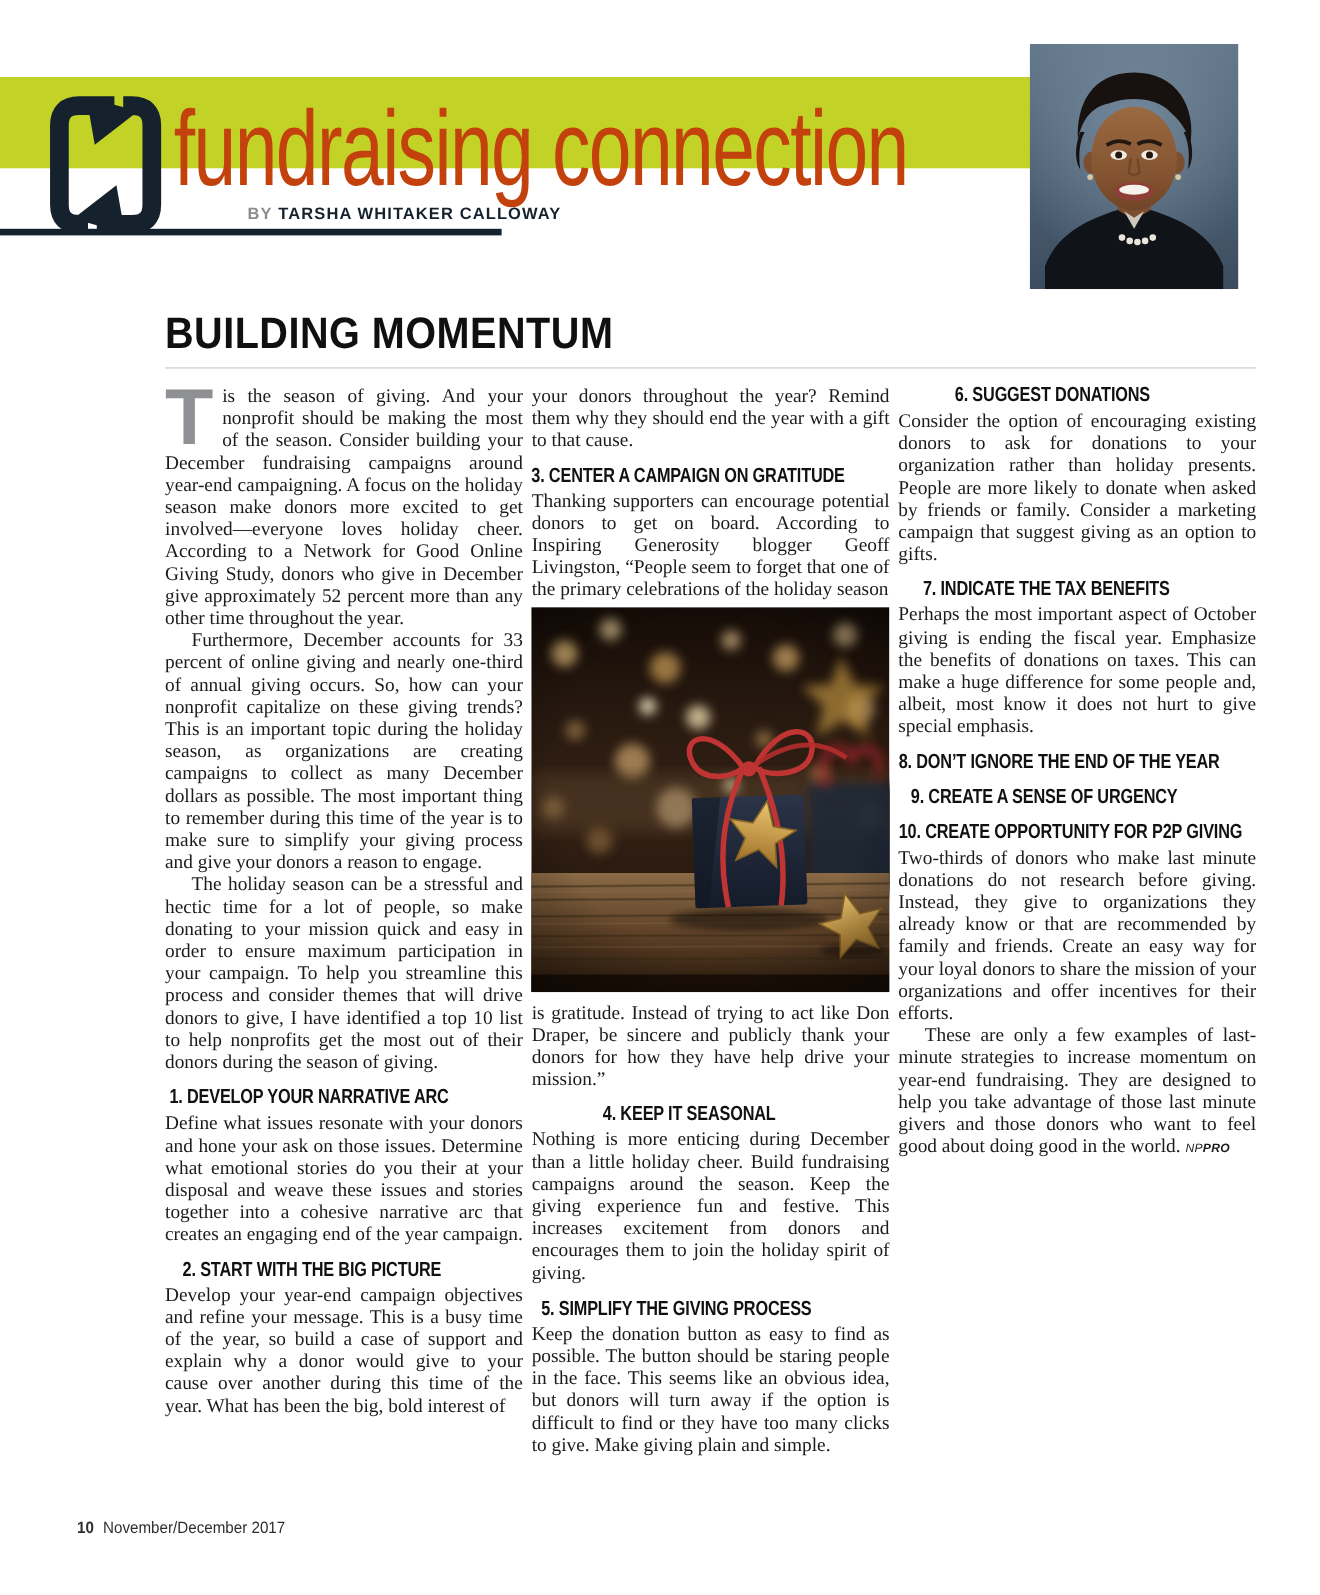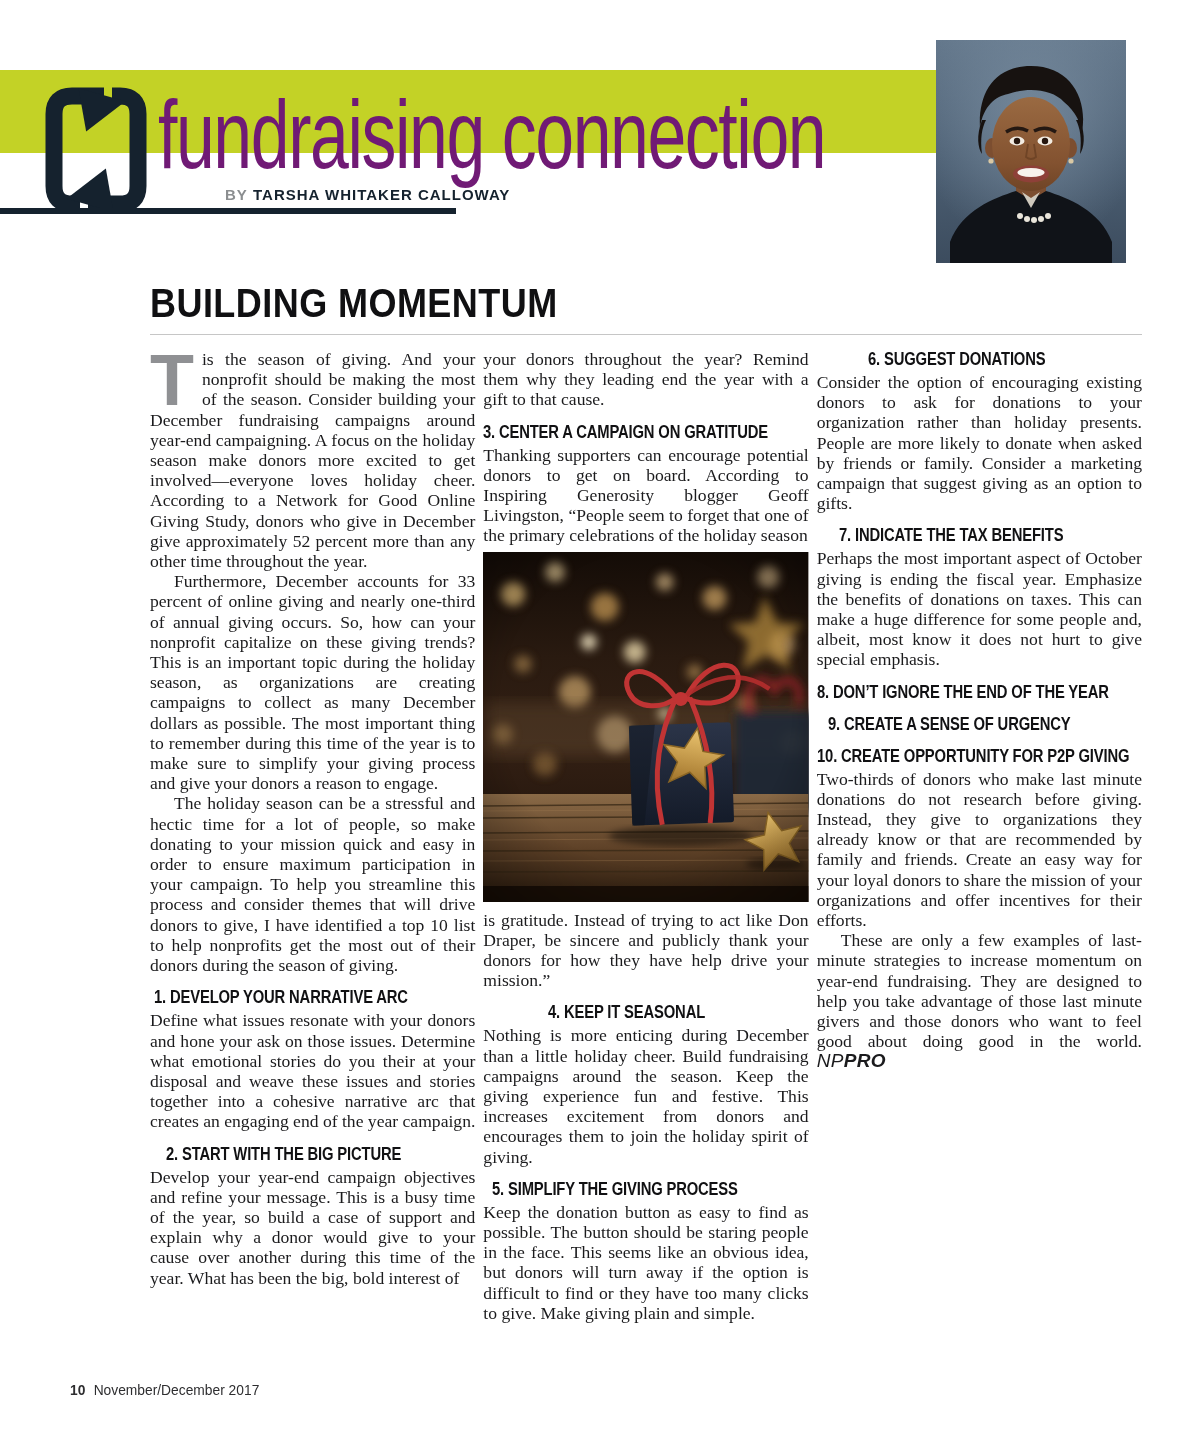--- a/index.html
+++ b/index.html
@@ -2,21 +2,21 @@
 <html><head>
 <meta charset="utf-8">
 <style>
   html,body{margin:0;padding:0;background:#e9e9e9;}
   .page{position:relative;width:1200px;height:1450px;background:#ffffff;overflow:hidden;
         font-family:"Liberation Serif", serif;color:#1b1b1d;}
   
   .band{position:absolute;left:0;top:70px;width:938px;height:83px;background:#c3d226;}
   .logo{position:absolute;left:44px;top:84px;width:104px;height:132px;}
   .mast-title{position:absolute;left:158px;top:76px;width:900px;height:130px;
-              font-family:"Liberation Sans",sans-serif;font-weight:400;color:#701a75;
+              font-family:"Liberation Sans",sans-serif;font-weight:400;color:#c2410c;
               font-size:97px;line-height:118px;white-space:nowrap;}
   .mast-title .tc{display:inline-block;transform:scaleX(.72);transform-origin:0 50%;letter-spacing:-2px;}
   .byline{position:absolute;left:209px;top:186px;font-family:"Liberation Sans",sans-serif;
           font-size:15px;letter-spacing:1px;white-space:nowrap;}
   .byline .by{color:#8b8e90;font-weight:700;margin-left:16px;}
   .byline .nm{color:#15222e;font-weight:700;}
   .mast-rule{position:absolute;left:0;top:208px;width:456px;height:6px;background:#15222e;}
   .author-photo{position:absolute;left:936px;top:40px;width:190px;height:223px;overflow:hidden;}
   
   .article{position:absolute;left:150px;top:283px;width:992px;}
@@ -32,21 +32,21 @@
   .col{flex:1 1 0;min-width:0;}
   .col p{margin:0;font-size:17.6px;line-height:20.2px;text-align:justify;}
   .col p.indent{text-indent:24px;}
   .col h3{margin:12px 0 3px 0;font-family:"Liberation Sans",sans-serif;font-weight:700;
           color:#111113;font-size:18.5px;line-height:20px;white-space:nowrap;text-align:center;}
   .col h3 .hc{display:inline-block;transform:scaleX(.8);transform-origin:0 50%;letter-spacing:-.2px;}
   .dropcap{float:left;font-family:"Liberation Sans",sans-serif;font-weight:700;color:#8f9093;
            font-size:72px;line-height:56px;padding:3px 8px 0 0;}
   .photo{margin:6px 0 8px 0;width:100%;height:350px;}
   .photo svg{display:block;width:100%;height:100%;}
-  .endtag{font-family:"Liberation Sans",sans-serif;font-style:italic;font-size:19px;letter-spacing:.3px;}
+  .endtag{font-family:"Liberation Sans",sans-serif;font-style:italic;font-size:11px;letter-spacing:.3px;}
   .endtag .pro{font-weight:700;}
   
   .footer{position:absolute;left:70px;top:1381px;font-family:"Liberation Sans",sans-serif;
           color:#2e2e30;font-size:15px;white-space:nowrap;}
   .footer .hc{display:inline-block;transform:scaleX(.92);transform-origin:0 50%;}
   .footer .pn{font-weight:700;margin-right:9px;}
 </style>
 </head>
 <body>
 
@@ -142,21 +142,21 @@
         <p><span class="dropcap">T</span><span>is the season of giving. And your nonprofit should be making the most of the season. Consider building your December fundraising campaigns around year-end campaigning. A focus on the holiday season make donors more excited to get involved—everyone loves holiday cheer. According to a Network for Good Online Giving Study, donors who give in December give approximately 52 percent more than any other time throughout the year.</span></p>
         <p class="indent">Furthermore, December accounts for 33 percent of online giving and nearly one-third of annual giving occurs. So, how can your nonprofit capitalize on these giving trends? This is an important topic during the holiday season, as organizations are creating campaigns to collect as many December dollars as possible. The most important thing to remember during this time of the year is to make sure to simplify your giving process and give your donors a reason to engage.</p>
         <p class="indent">The holiday season can be a stressful and hectic time for a lot of people, so make donating to your mission quick and easy in order to ensure maximum participation in your campaign. To help you streamline this process and consider themes that will drive donors to give, I have identified a top 10 list to help nonprofits get the most out of their donors during the season of giving.</p>
         <h3><span class="hc">1. DEVELOP YOUR NARRATIVE ARC</span></h3>
         <p>Define what issues resonate with your donors and hone your ask on those issues. Determine what emotional stories do you their at your disposal and weave these issues and stories together into a cohesive narrative arc that creates an engaging end of the year campaign.</p>
         <h3><span class="hc">2. START WITH THE BIG PICTURE</span></h3>
         <p>Develop your year-end campaign objectives and refine your message. This is a busy time of the year, so build a case of support and explain why a donor would give to your cause over another during this time of the year. What has been the big, bold interest of</p>
       </div>
 
       <div class="col">
-        <p>your donors throughout the year? Remind them why they leading end the year with a gift to that cause.</p>
+        <p>your donors throughout the year? Remind them why they should end the year with a gift to that cause.</p>
         <h3><span class="hc">3. CENTER A CAMPAIGN ON GRATITUDE</span></h3>
         <p>Thanking supporters can encourage potential donors to get on board. According to Inspiring Generosity blogger Geoff Livingston, “People seem to forget that one of the primary celebrations of the holiday season</p>
 
         <figure class="photo">
           <svg viewBox="0 0 326 350" preserveAspectRatio="none" xmlns="http://www.w3.org/2000/svg">
             <defs>
               <linearGradient id="gbg" x1="0" y1="0" x2="0" y2="1">
                 <stop offset="0" stop-color="#140c07"></stop>
                   <stop offset=".3" stop-color="#291a10"></stop>
                 <stop offset=".55" stop-color="#332014"></stop>

